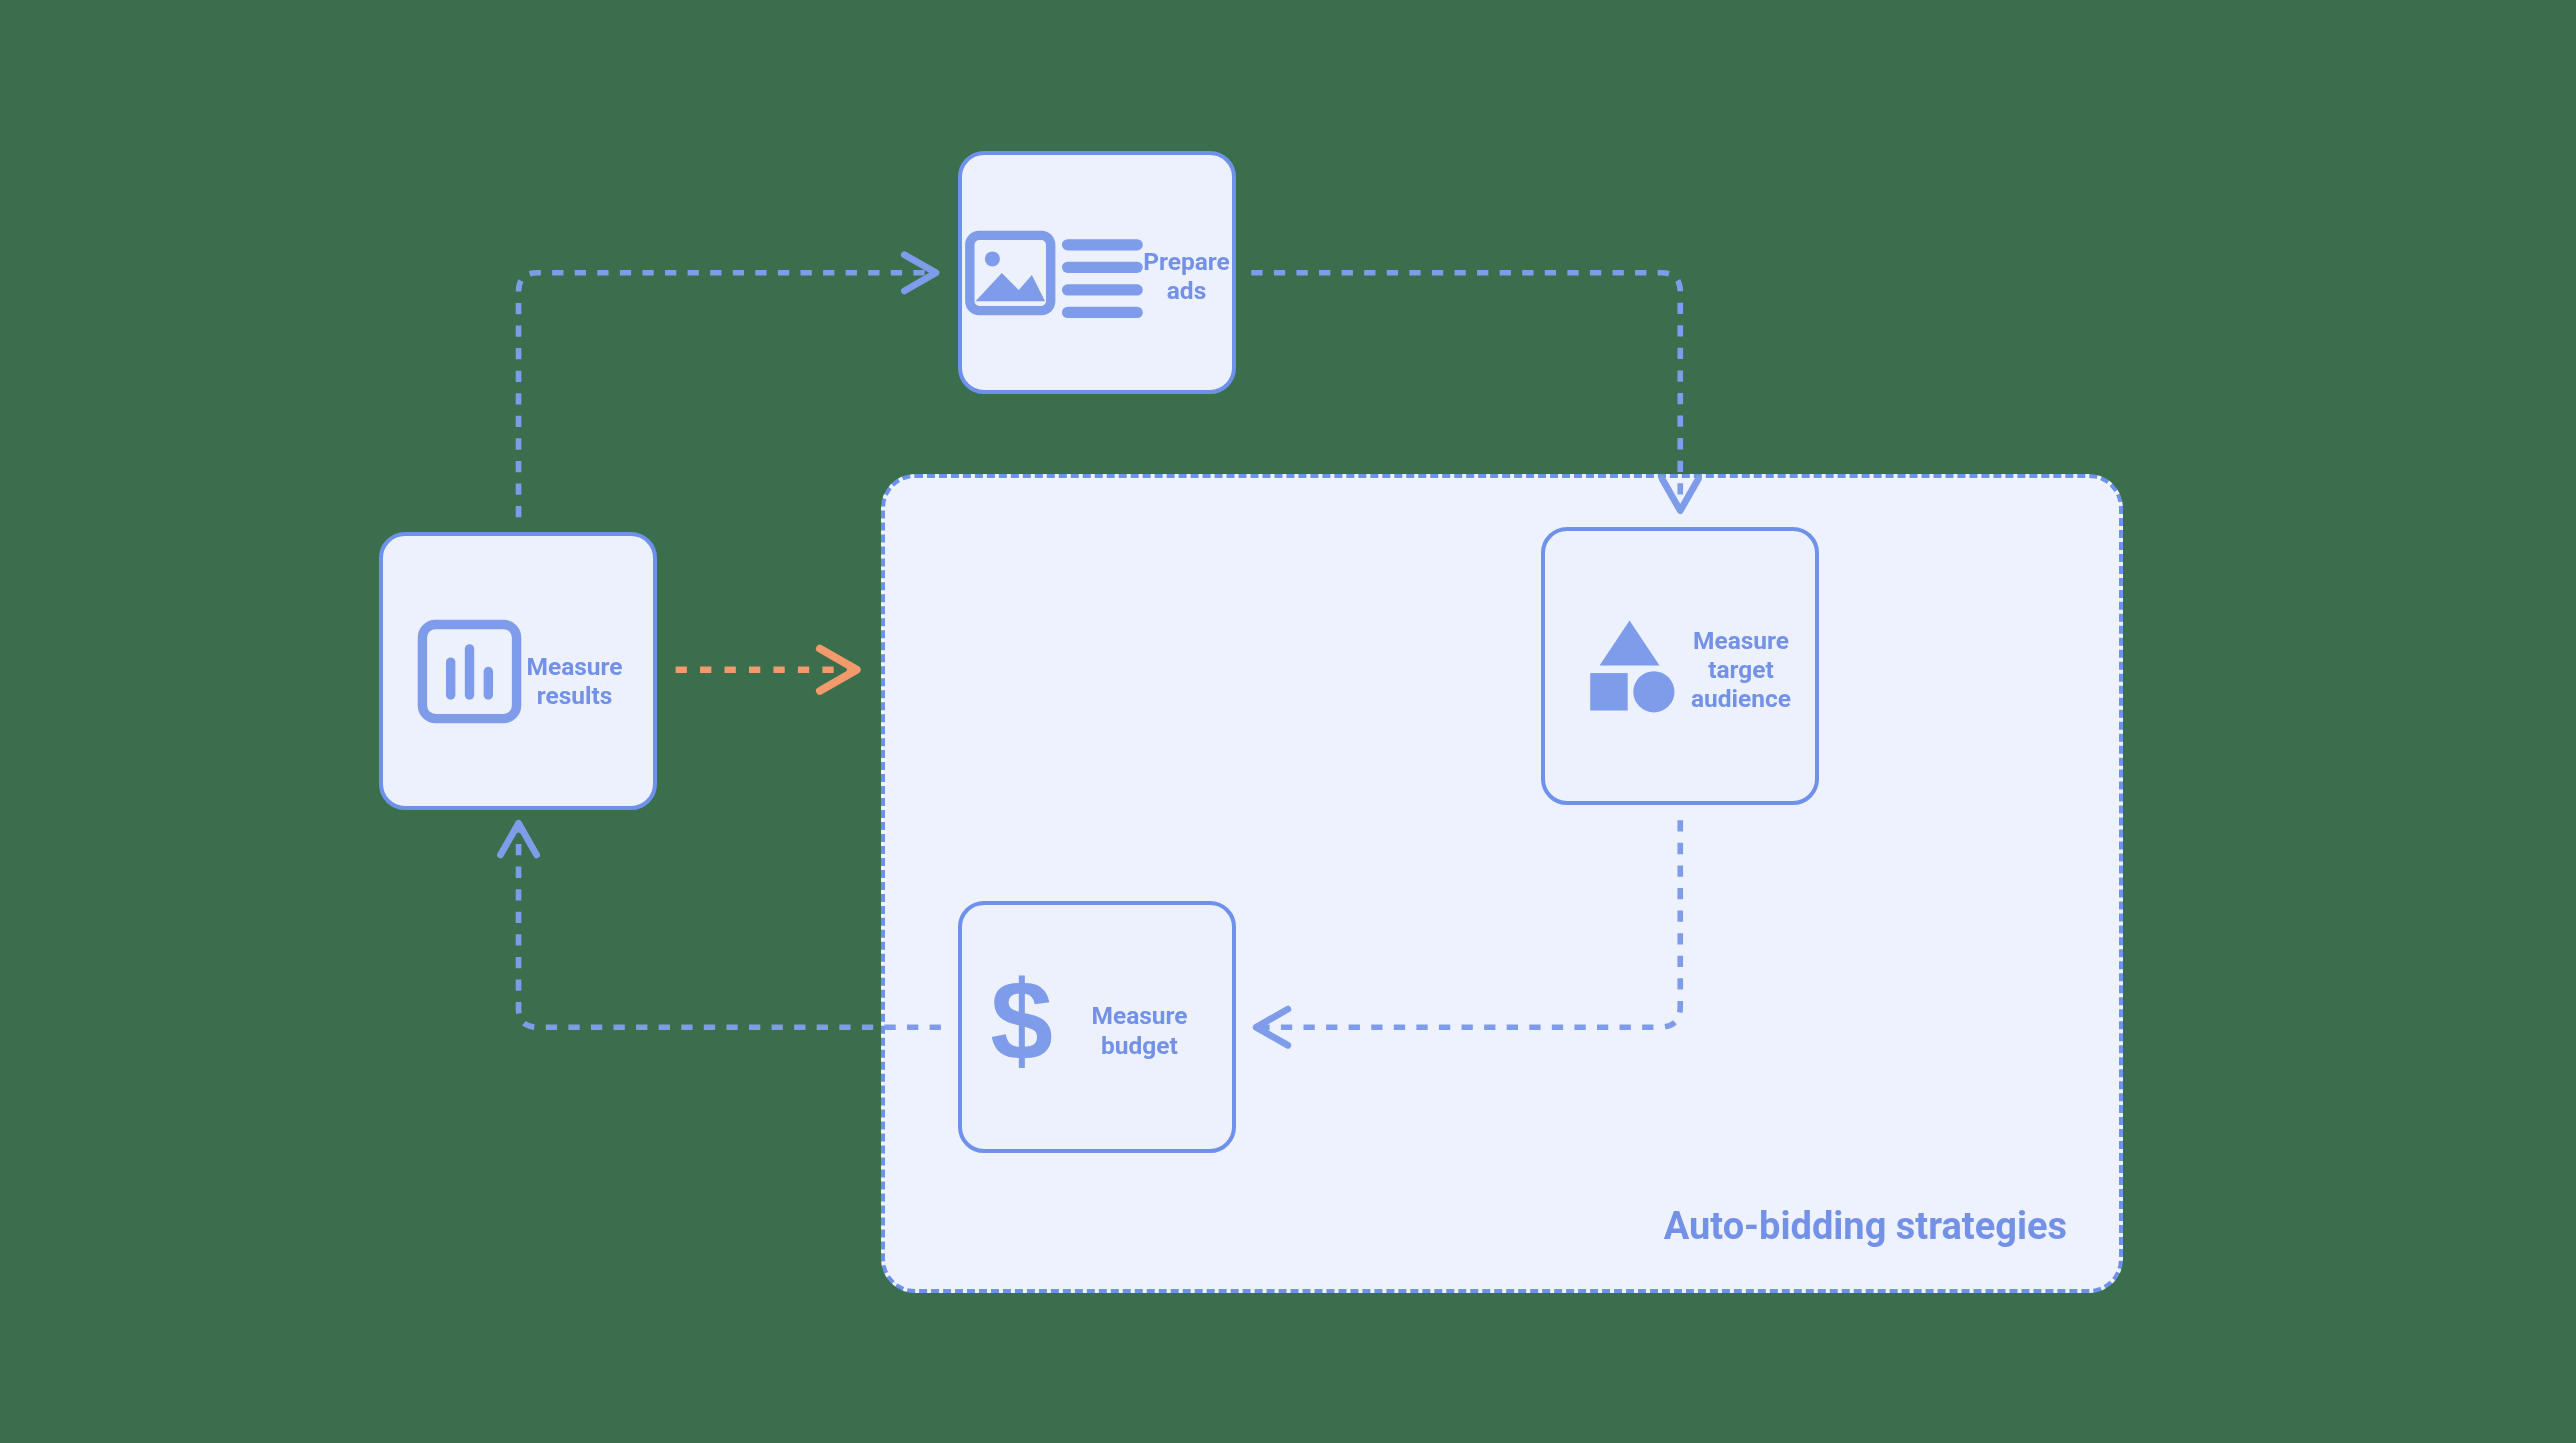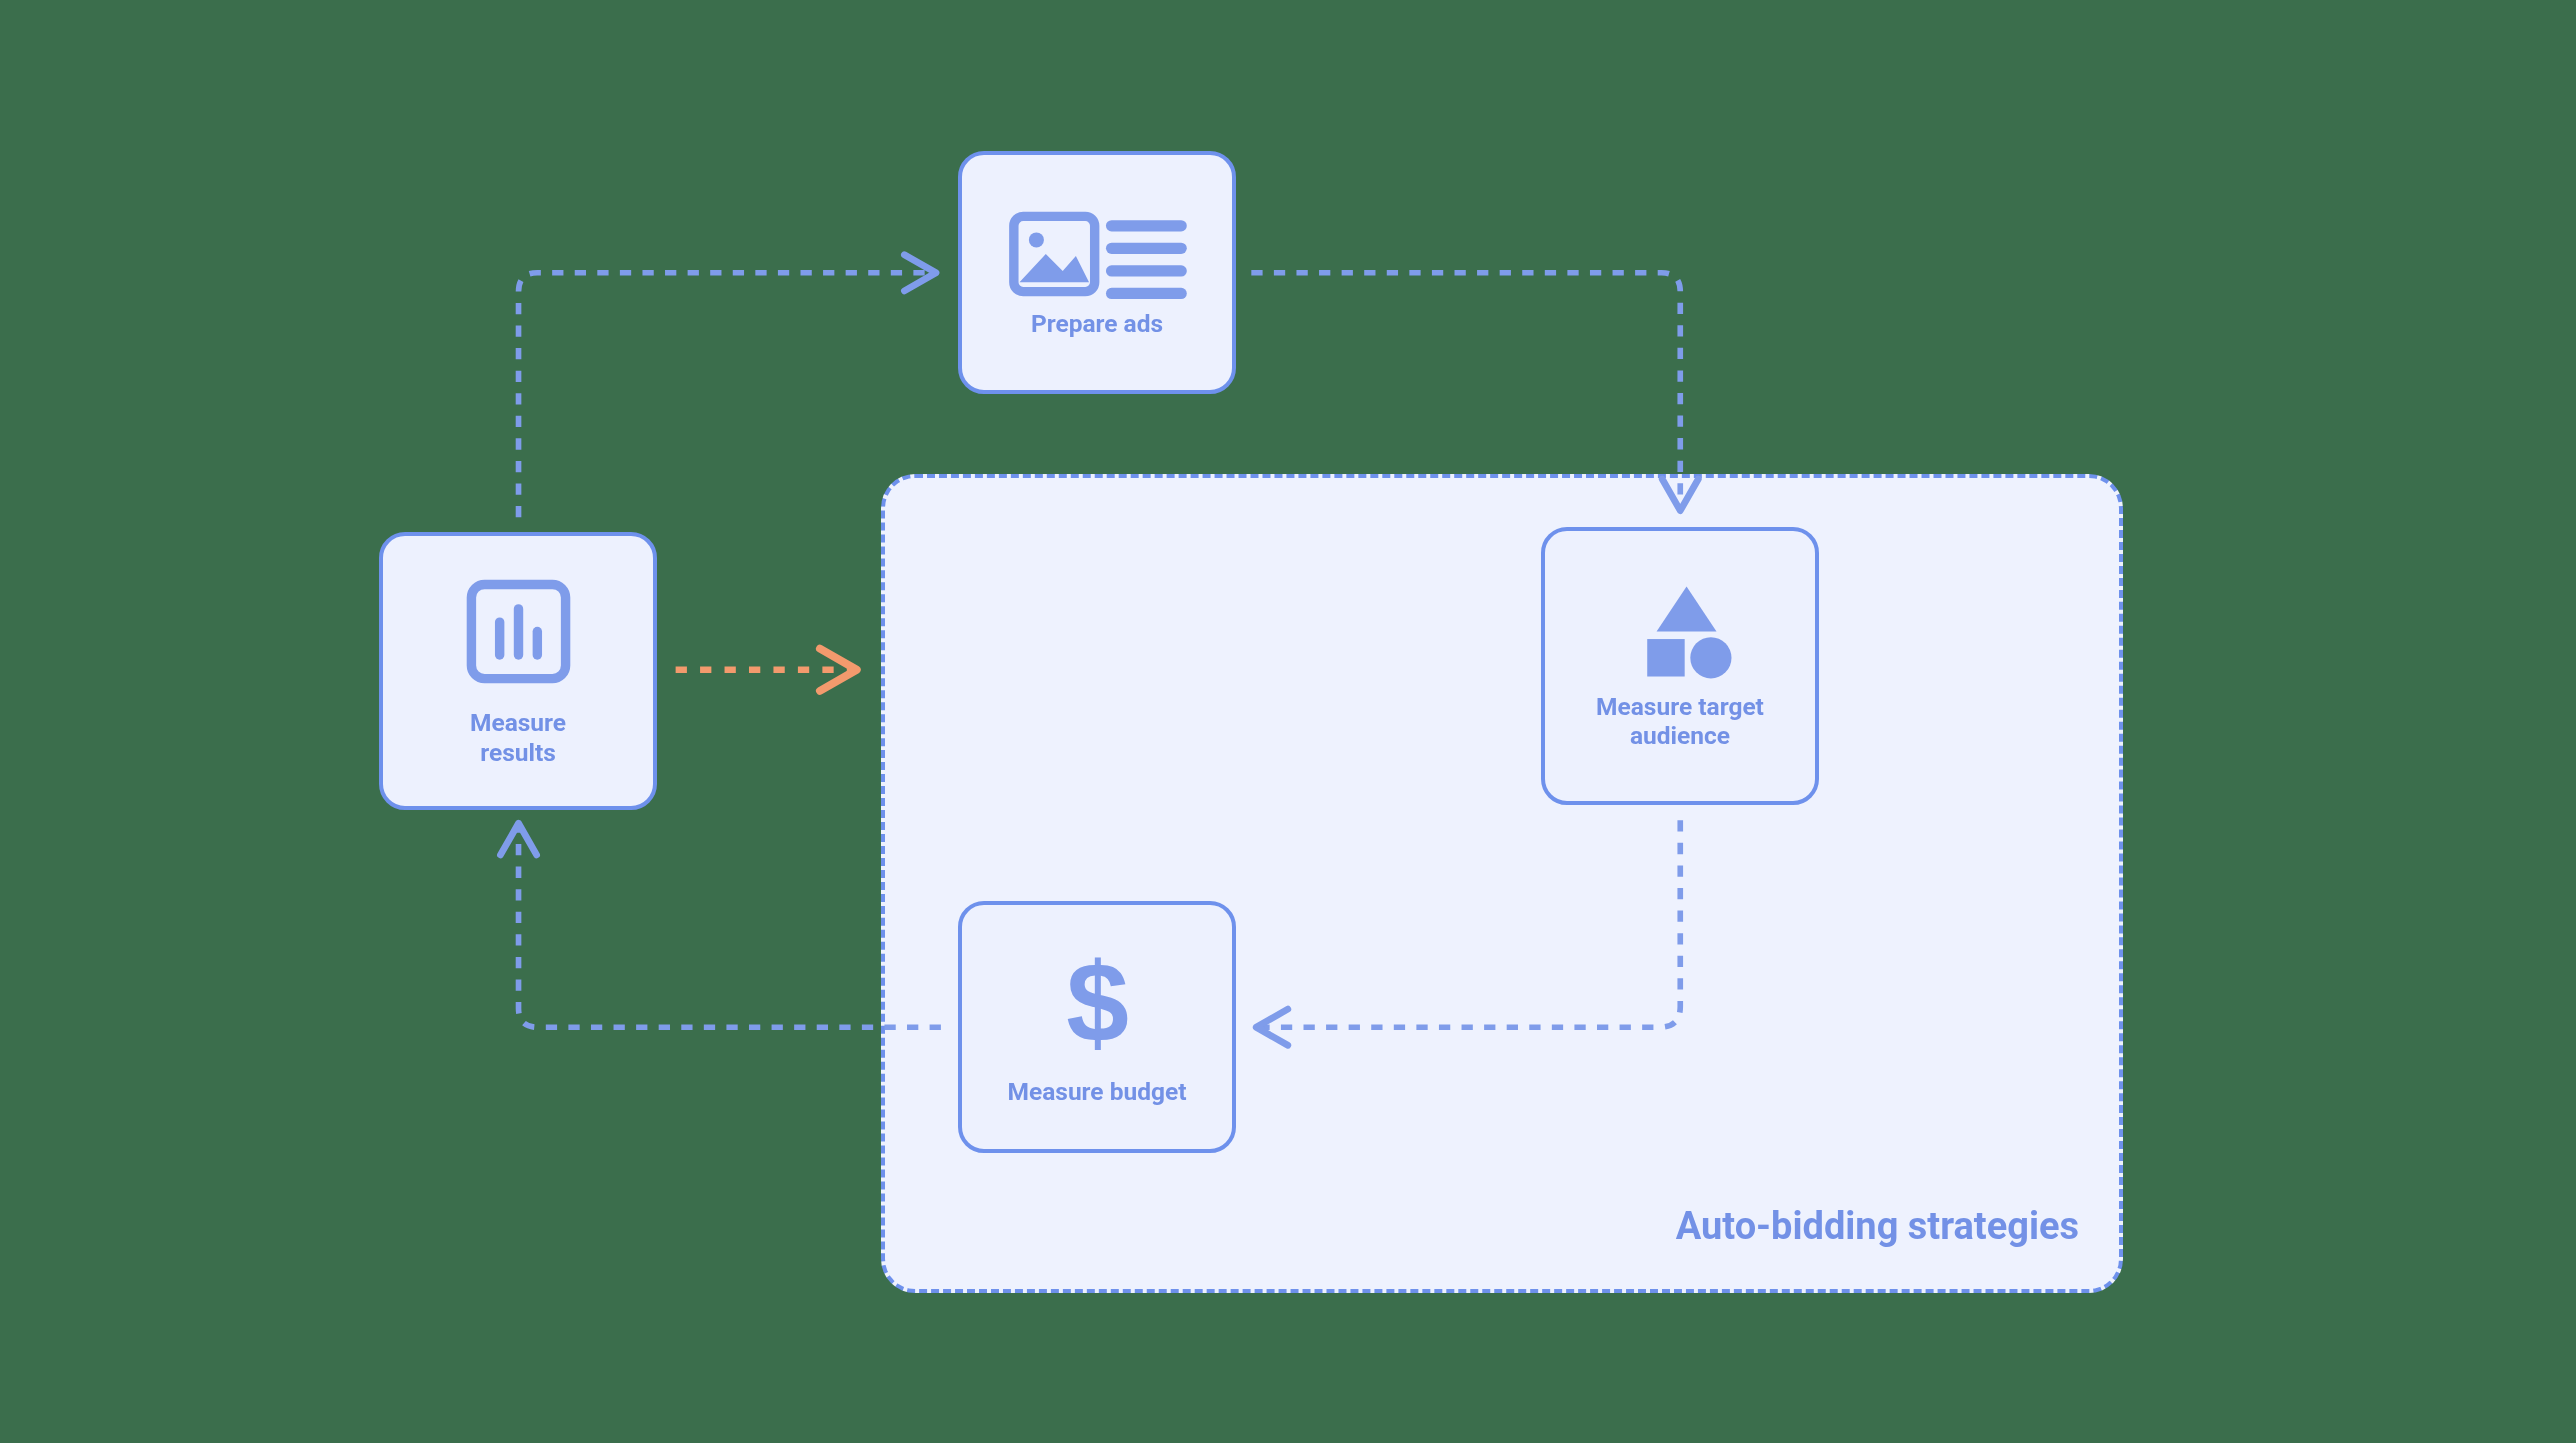--- a/index.html
+++ b/index.html
@@ -13,21 +13,21 @@
   .canvas {
     position: absolute;
     inset: 0;
   }
   .node {
     position: absolute;
     background: #edf1fe;
     border: 4.7px solid #6e91ec;
     border-radius: 26px;
     display: flex;
-    flex-direction: column;
+    flex-direction: row;
     align-items: center;
     justify-content: center;
     padding: 18px 17px;
   }
   .node .label {
     font-size: 24.5px;
     font-weight: 700;
     color: #7391e6;
     text-align: center;
     line-height: 1.2;
@@ -57,21 +57,21 @@
     height: 1443px;
     pointer-events: none;
   }
 </style>
 </head>
 <body>
 
 <div class="canvas">
 
   <div class="group" style="left:881px; top:474px; width:1242px; height:819px;">
-    <div class="group-label" style="right:40px; bottom:41px;">Auto-bidding strategies</div>
+    <div class="group-label" style="right:52px; bottom:41px;">Auto-bidding strategies</div>
   </div>
 
   <div class="node" style="left:379px; top:532px; width:278px; height:278px;">
     <div class="icon-box">
       <svg width="113" height="113" viewBox="0 0 120 120">
         <rect x="10" y="10" width="100" height="100" rx="14" fill="none" stroke="#7f9cea" stroke-width="10"></rect>
         <line x1="40" y1="50" x2="40" y2="85" stroke="#7f9cea" stroke-width="10" stroke-linecap="round"></line>
         <line x1="60" y1="36" x2="60" y2="85" stroke="#7f9cea" stroke-width="10" stroke-linecap="round"></line>
         <line x1="80" y1="60" x2="80" y2="85" stroke="#7f9cea" stroke-width="10" stroke-linecap="round"></line>
       </svg>

